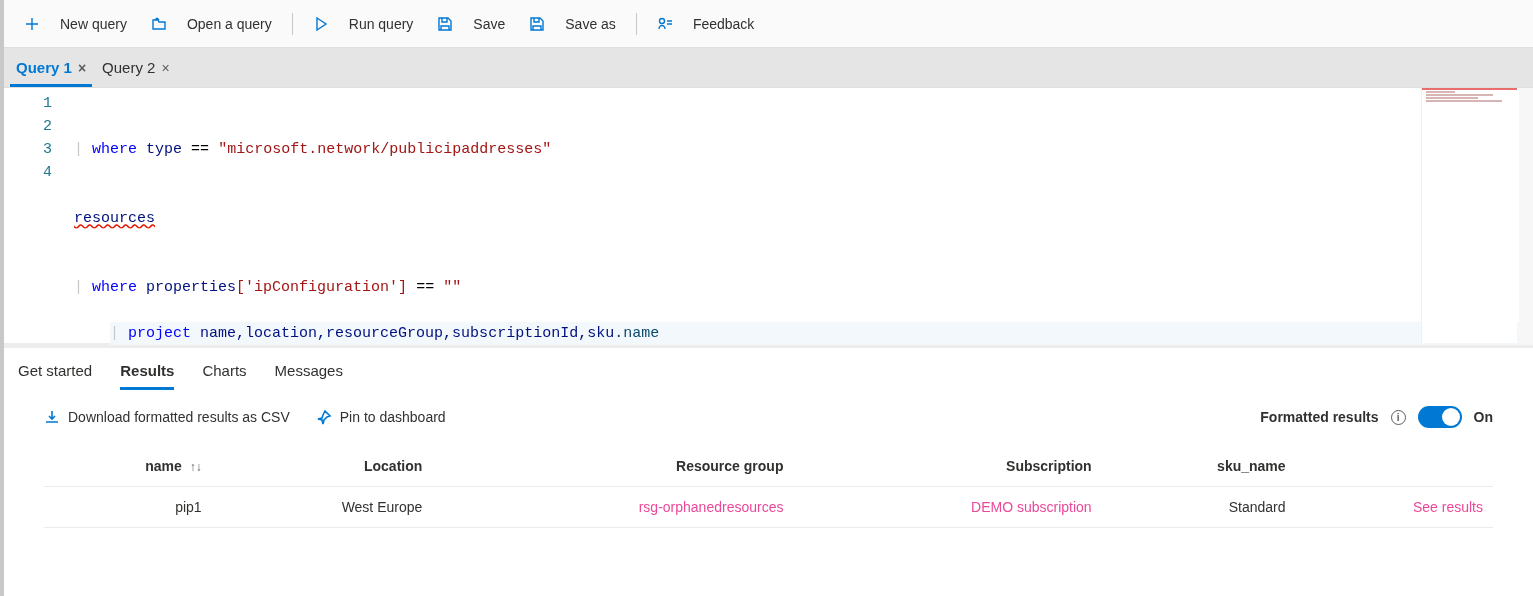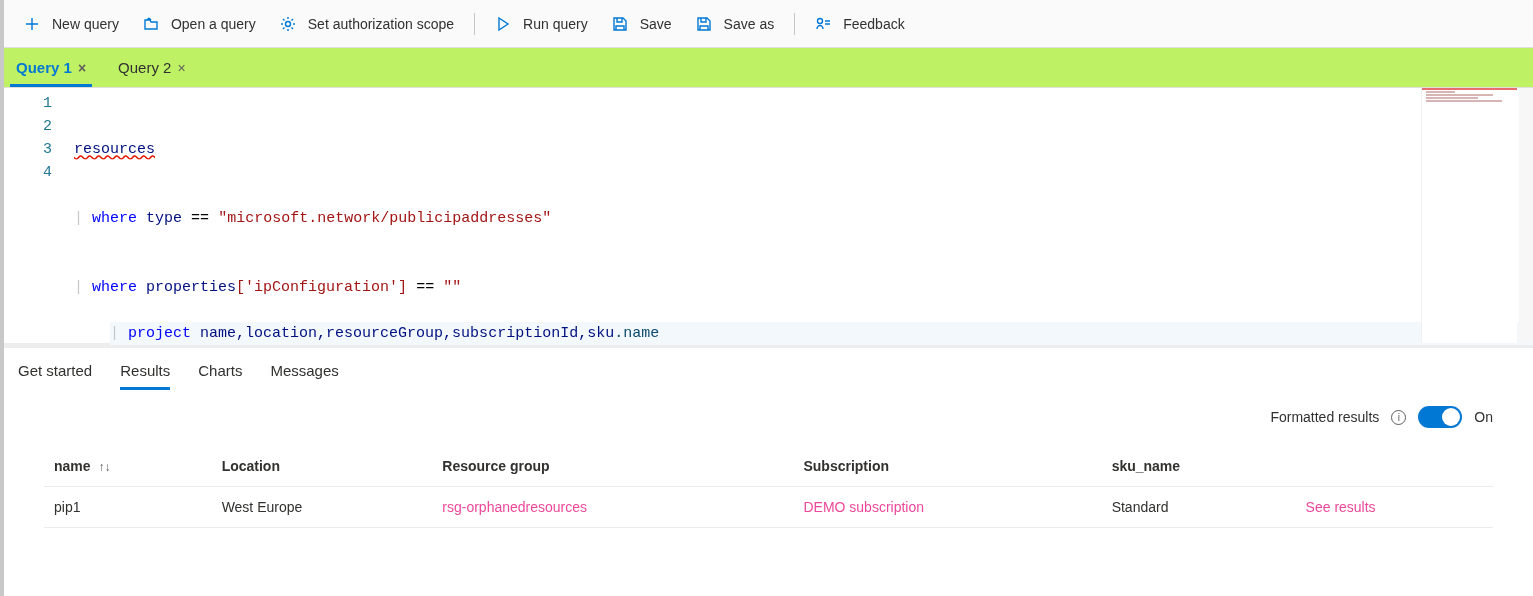--- a/index.html
+++ b/index.html
@@ -19,40 +19,40 @@
     align-items: center;
     height: 48px;
     padding: 0 10px;
     border-bottom: 1px solid #e1dfdd;
     gap: 4px;
     background:#fafafa;
   }
   .tb-btn {
     display: flex;
     align-items: center;
-    gap: 12px;
+    gap: 20px;
     padding: 6px 10px;
     cursor: pointer;
     color: #323130;
   }
   .tb-btn svg { width: 16px; height: 16px; stroke: #0078d4; fill: none; stroke-width:1.4; }
   .tb-sep {
     width: 1px;
     height: 22px;
     background: #c8c6c4;
     margin: 0 6px;
   }
   .tabs-bar {
     display:flex;
     align-items:flex-end;
     height: 40px;
     padding: 0 6px;
-    background: #bef264;
+    background: #e5e5e5;
     border-bottom: 1px solid #e1dfdd;
-    gap: 20px;
+    gap: 4px;
   }
   .qtab {
     display:flex;
     align-items:center;
     gap:6px;
     padding: 8px 6px;
     cursor:pointer;
     font-size:15px;
     border-bottom: 3px solid transparent;
   }
@@ -121,50 +121,50 @@
     gap:28px;
     padding: 14px 14px 0 14px;
     align-items:flex-end;
   }
   .btab {
     padding-bottom:8px;
     cursor:pointer;
     font-size:15px;
     border-bottom:3px solid transparent;
   }
-  .btab.active { font-weight:400; border-bottom-color:#0078d4;}
+  .btab.active { font-weight:700; border-bottom-color:#0078d4;}
   .results-bar {
     display:flex;
     align-items:center;
     padding: 16px 40px 10px 40px;
   }
   .rb-left { display:flex; gap:26px; align-items:center; }
   .rb-link {
     display:flex; align-items:center; gap:8px; color:#323130; cursor:pointer;
   }
   .rb-link svg { width:16px; height:16px; stroke:#0078d4; fill:none; stroke-width:1.6; }
   .rb-right {
     margin-left:auto;
-    display:flex; align-items:center; gap:12px;
+    display:flex; align-items:center; gap:12px;font-weight:bold;
   }
   .info-ico {
     width:15px; height:15px; border:1px solid #605e5c; border-radius:50%;
     display:inline-flex; align-items:center; justify-content:center; font-size:10px; color:#605e5c;
   }
   .toggle {
     width:44px; height:22px; background:#0078d4; border-radius:11px; position:relative; cursor:pointer;
   }
   .toggle .knob { position:absolute; top:2px; right:2px; width:18px; height:18px; background:#fff; border-radius:50%; }
   table.results {
     width: calc(100% - 80px);
     margin: 8px 40px;
     border-collapse: collapse;
   }
   table.results th, table.results td {
-    text-align:left;
+    text-align:right;
     padding: 12px 10px;
     font-size:14px;
     border-bottom:1px solid #edebe9;
   }
   table.results th { font-weight:600; }
   table.results th .sort { color:#605e5c; font-size:12px; margin-left:4px;}
   .link { color:#ec4899; cursor:pointer; }
 </style>
 </head>
 <body>
@@ -175,27 +175,20 @@
         <path d="M8 2v12M2 8h12"></path>
       </svg>
     <span>New query</span>
   </div>
   <div class="tb-btn">
     <svg viewBox="0 0 16 16">
         <path d="M2 4h5l1 2h6v7H2z M6 4V2M6 2l2 2M6 2L4 4"></path>
       </svg>
     <span>Open a query</span>
   </div>
-  <div class="tb-btn">
-    <svg viewBox="0 0 16 16">
-        <circle cx="8" cy="8" r="2.5"></circle>
-        <path d="M8 1v2M8 13v2M1 8h2M13 8h2M3 3l1.5 1.5M11.5 11.5L13 13M13 3l-1.5 1.5M4.5 11.5L3 13"></path>
-      </svg>
-    <span>Set authorization scope</span>
-  </div>
   <div class="tb-sep"></div>
   <div class="tb-btn">
     <svg viewBox="0 0 16 16">
         <path d="M4 2l9 6-9 6z"></path>
       </svg>
     <span>Run query</span>
   </div>
   <div class="tb-btn">
     <svg viewBox="0 0 16 16">
         <path d="M2 2h9l3 3v9H2zM5 2v4h5V2M4 14v-4h8v4"></path>
@@ -230,22 +223,22 @@
 </div>
 
 <div class="editor-wrap">
   <div class="gutter">
     <div>1</div>
     <div>2</div>
     <div>3</div>
     <div>4</div>
   </div>
   <div class="code">
+    <span class="line"><span class="tok-pipe">|</span> <span class="tok-kw">where</span> <span class="tok-id">type</span> <span class="tok-op">==</span> <span class="tok-str">"microsoft.network/publicipaddresses"</span></span>
     <span class="line"><span class="tok-id squiggle">resources</span></span>
-    <span class="line"><span class="tok-pipe">|</span> <span class="tok-kw">where</span> <span class="tok-id">type</span> <span class="tok-op">==</span> <span class="tok-str">"microsoft.network/publicipaddresses"</span></span>
     <span class="line"><span class="tok-pipe">|</span> <span class="tok-kw">where</span> <span class="tok-id">properties</span><span class="tok-str">['ipConfiguration']</span> <span class="tok-op">==</span> <span class="tok-str">""</span></span>
     <span class="line hl"><span class="tok-pipe">|</span> <span class="tok-kw">project</span> <span class="tok-id">name,location,resourceGroup,subscriptionId,sku</span><span class="tok-plain">.name</span></span>
   </div>
   <div class="minimap">
     <div class="mm-top"></div>
     <div class="mm-line" style="width:30%"></div>
     <div class="mm-line" style="width:70%"></div>
     <div class="mm-line" style="width:55%"></div>
     <div class="mm-line" style="width:80%"></div>
   </div>
@@ -253,20 +246,34 @@
 </div>
 
 <div class="bottom-tabs">
   <div class="btab">Get started</div>
   <div class="btab active">Results</div>
   <div class="btab">Charts</div>
   <div class="btab">Messages</div>
 </div>
 
 <div class="results-bar">
+  <div class="rb-left">
+    <div class="rb-link">
+      <svg viewBox="0 0 16 16">
+          <path d="M8 2v8M5 7l3 3 3-3M2 13h12"></path>
+        </svg>
+      <span>Download formatted results as CSV</span>
+    </div>
+    <div class="rb-link">
+      <svg viewBox="0 0 16 16">
+          <path d="M9 2l5 5-3 1-3 3-1 4-1-4-4-1 4-1 1-3z"></path>
+        </svg>
+      <span>Pin to dashboard</span>
+    </div>
+  </div>
   <div class="rb-right">
     <span>Formatted results</span>
     <span class="info-ico">i</span>
     <div class="toggle">
         <div class="knob"></div>
       </div>
     <span>On</span>
   </div>
 </div>
 

